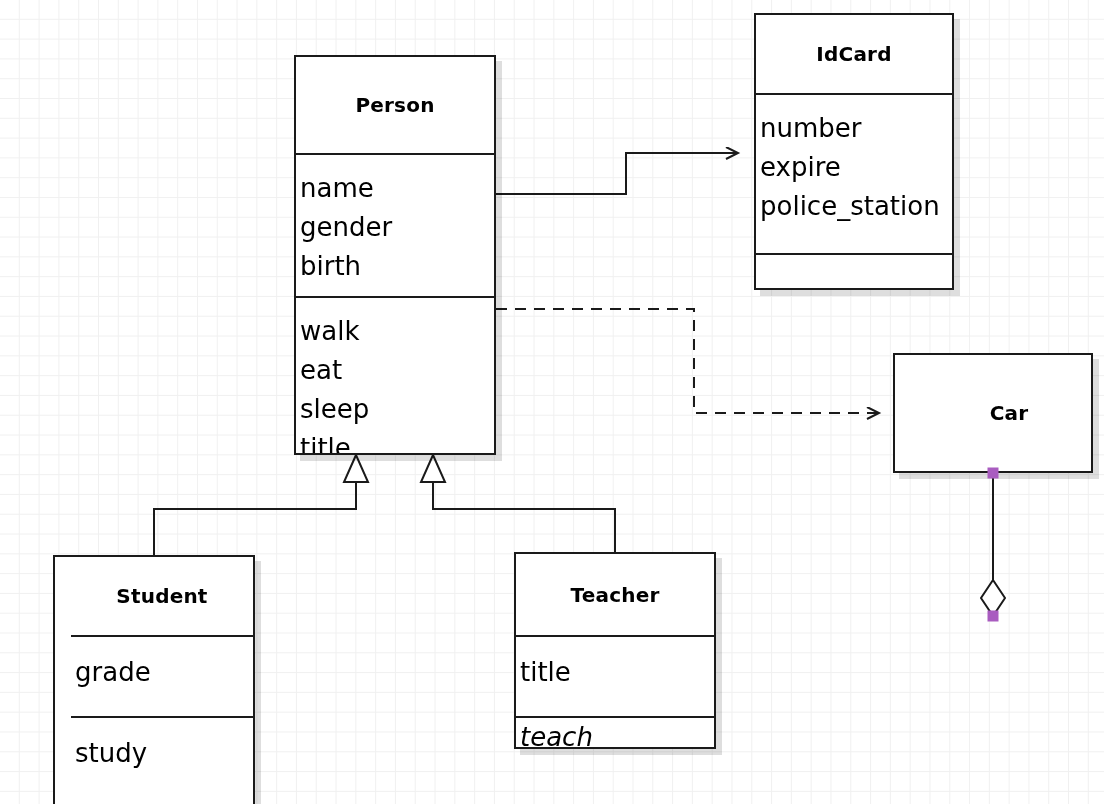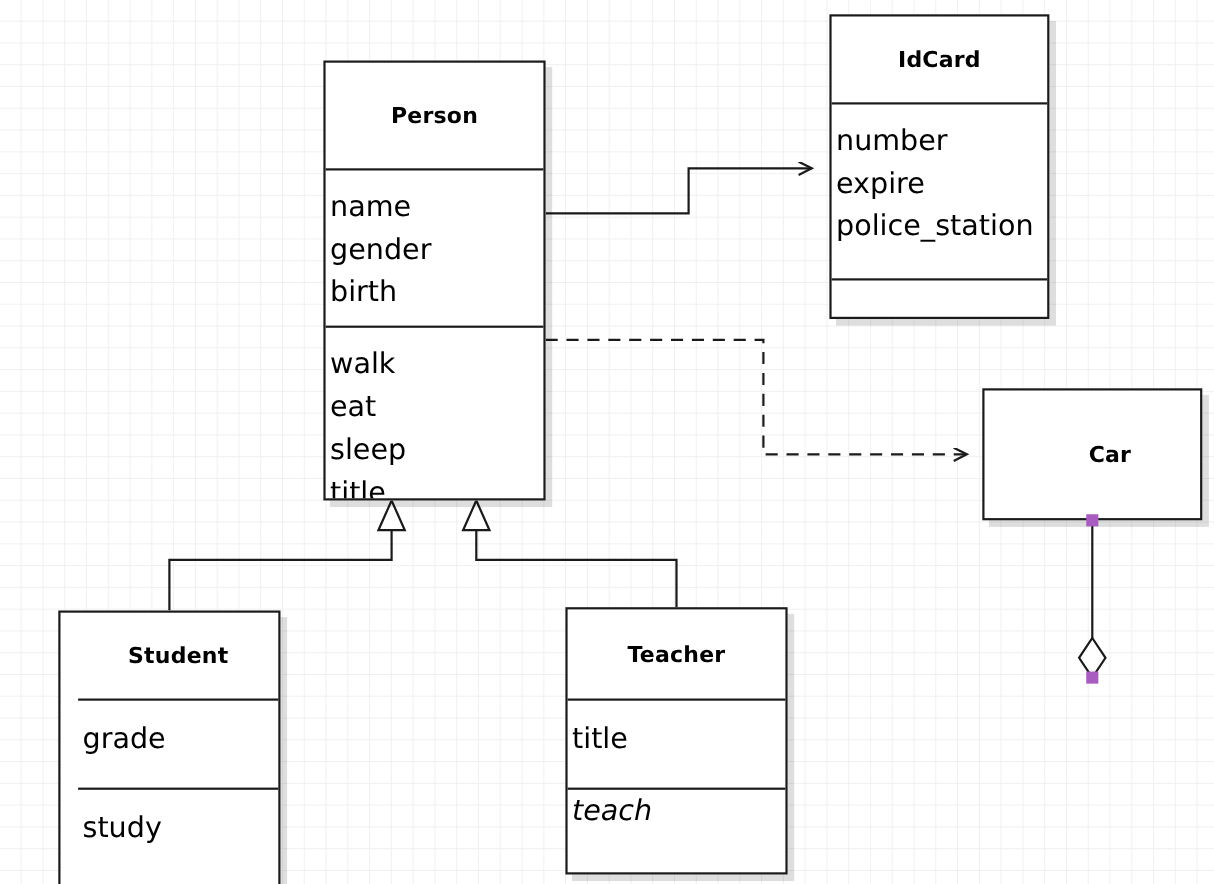--- a/index.html
+++ b/index.html
@@ -144,21 +144,21 @@
   <div class="uml-class" style="left:53px; top:555px; width:202px; height:272px;padding-left:16px;">
     <div class="compartment cls-title" style="height:78px;">Student</div>
     <div class="compartment member-list" style="height:81px; padding-top:16px;">
       <div class="member">grade</div>
     </div>
     <div class="compartment member-list" style="flex:1; padding-top:16px;">
       <div class="member">study</div>
     </div>
   </div>
 
-  <div class="uml-class" style="left:514px; top:552px; width:202px; height:243px;">
+  <div class="uml-class" style="left:514px; top:552px; width:202px; height:197px;">
     <div class="compartment cls-title" style="height:81px;">Teacher</div>
     <div class="compartment member-list" style="height:81px; padding-top:16px;">
       <div class="member">title</div>
     </div>
     <div class="compartment member-list" style="flex:1; padding-top:0;font-style:italic;">
       <div class="member">teach</div>
     </div>
   </div>
 
   <div class="uml-class" style="left:893px; top:353px; width:200px; height:120px;">

